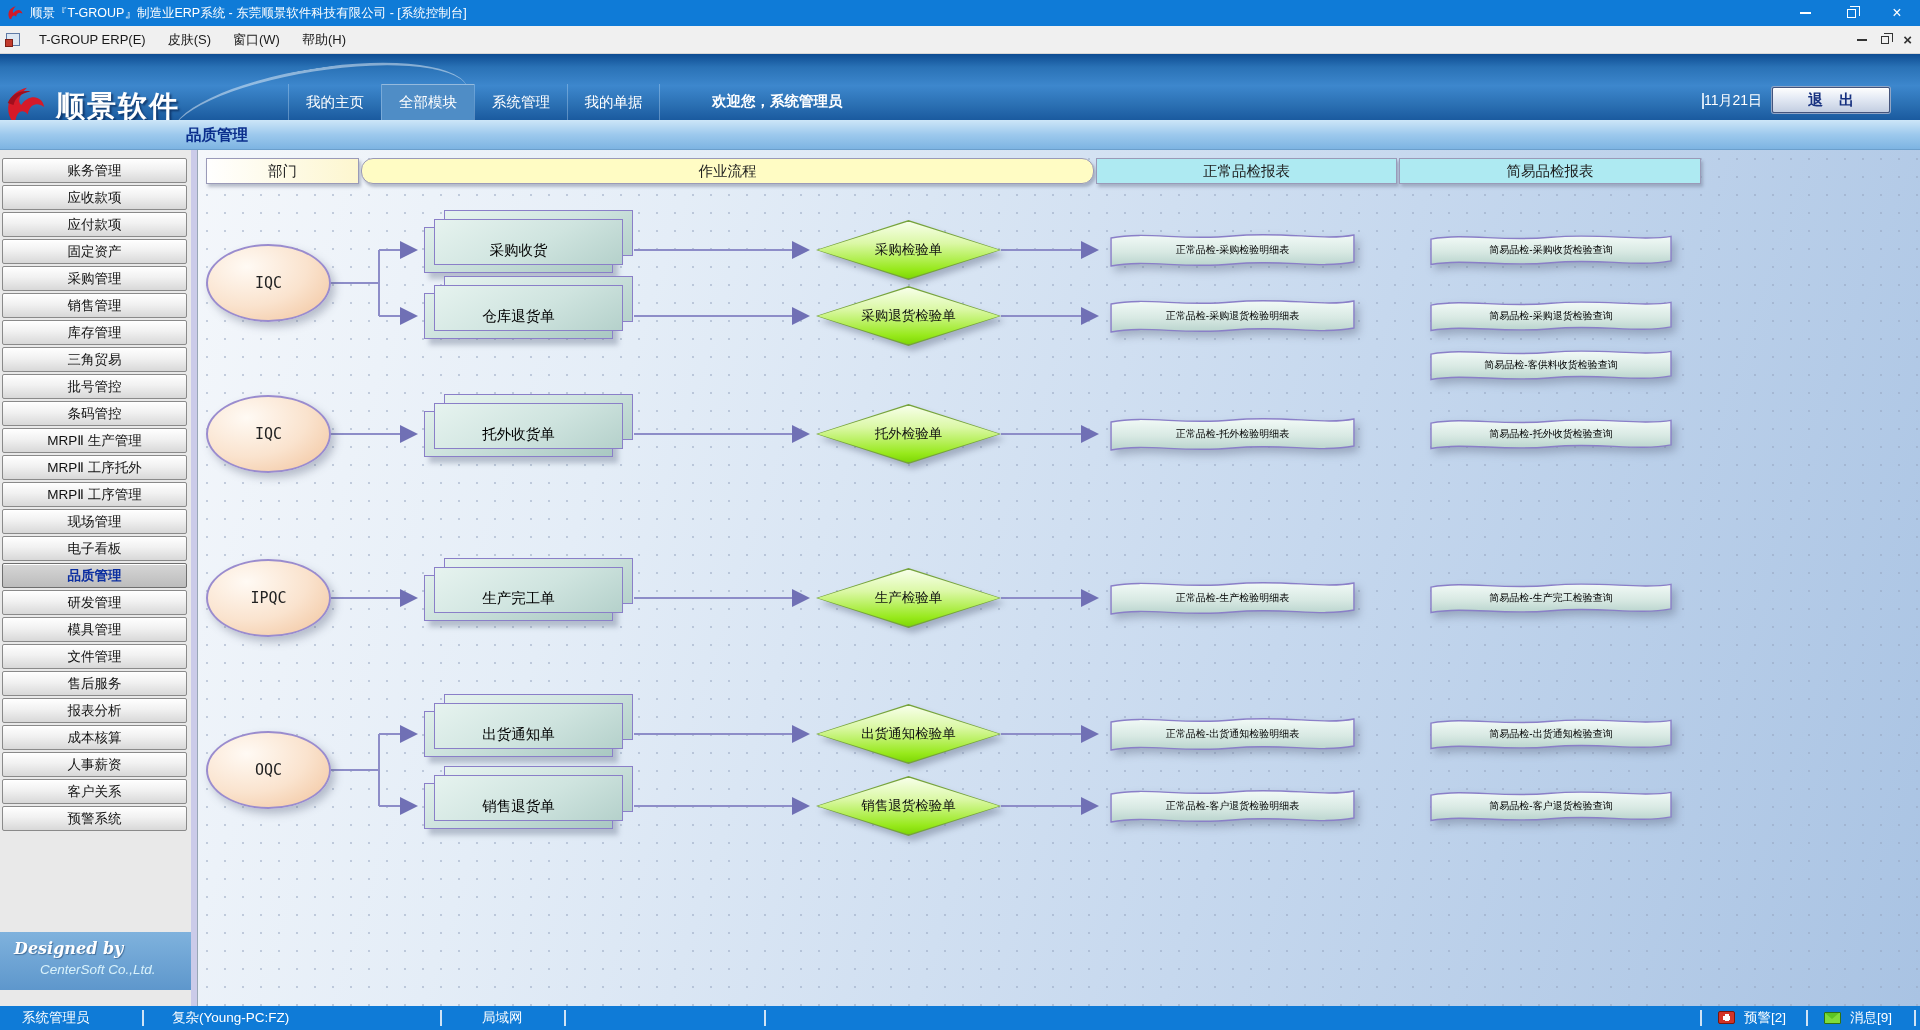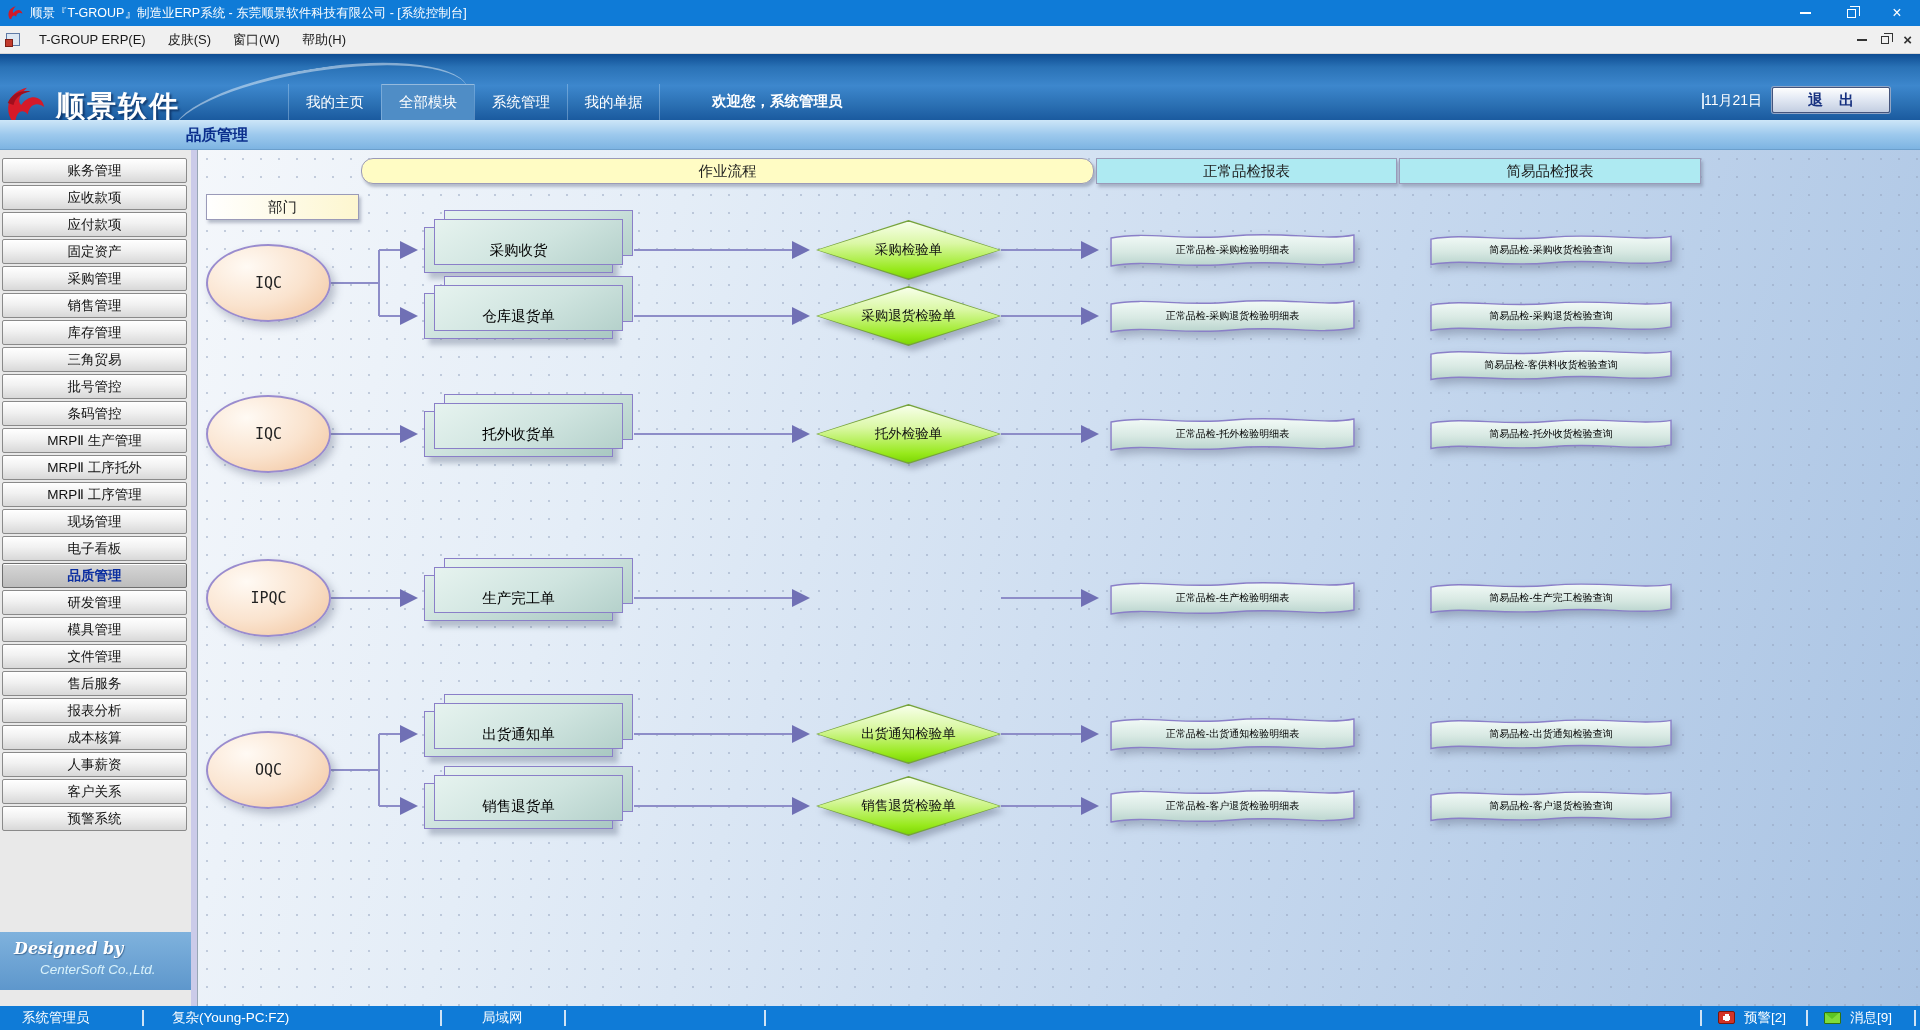--- a/index.html
+++ b/index.html
@@ -78,21 +78,21 @@
 
   
   .flow { position:absolute; left:197px; top:150px; width:1723px; height:856px;
     border-left:1px solid #98a6b5;
     background-image:radial-gradient(circle, rgba(148,163,190,.5) 1px, transparent 1.4px),
       linear-gradient(108deg,#f4f7fb 0%,#e4edf7 25%,#c6d8ee 62%,#a9c3e3 100%);
     background-size:18px 18px, 100% 100%; }
   .fc-hd { position:absolute; top:8px; height:26px; display:flex; align-items:center; justify-content:center;
     font-size:14.5px; color:#1c1c1c; border:1px solid #9a9ab8;
     box-shadow:2px 3px 3px rgba(110,120,145,.45); }
-  .hd-dept   { left:8px;    width:153px; background:linear-gradient(90deg,#ffffff 0%,#fdf6cf 100%);margin-top:36px; }
+  .hd-dept   { left:8px;    width:153px; background:linear-gradient(90deg,#ffffff 0%,#fdf6cf 100%); }
   .hd-proc   { left:163px;  width:733px; background:#fffcc4;border-radius:12px; }
   .hd-normal { left:898px;  width:301px; background:#aeeaf2; }
   .hd-simple { left:1201px; width:302px; background:#aeeaf2; }
 
   .connectors { position:absolute; left:0; top:0; z-index:1; }
   .conn { stroke:#8d8dc8; stroke-width:2; fill:none; }
 
   .fc-ellipse { position:absolute; left:8px; width:125px; height:78px; border-radius:50%;
     background:radial-gradient(ellipse at 32% 28%, #fffaf4 0%, #fae3ce 52%, #f1c29a 100%);
     border:2px solid #9a8cce; box-shadow:4px 5px 8px rgba(80,90,115,.35);
@@ -308,20 +308,25 @@
   <div class="fc-diamond" style="top:136px">
     <div class="dmd-border">
         <div class="dmd-fill">采购退货检验单</div>
       </div>
     </div>
   <div class="fc-diamond" style="top:254px">
     <div class="dmd-border">
         <div class="dmd-fill">托外检验单</div>
       </div>
     </div>
+  <div class="fc-diamond" style="top:418px">
+    <div class="dmd-border">
+        <div class="dmd-fill">生产检验单</div>
+      </div>
+    </div>
   <div class="fc-diamond" style="top:554px">
     <div class="dmd-border">
         <div class="dmd-fill">出货通知检验单</div>
       </div>
     </div>
   <div class="fc-diamond" style="top:626px">
     <div class="dmd-border">
         <div class="dmd-fill">销售退货检验单</div>
       </div>
     </div>

